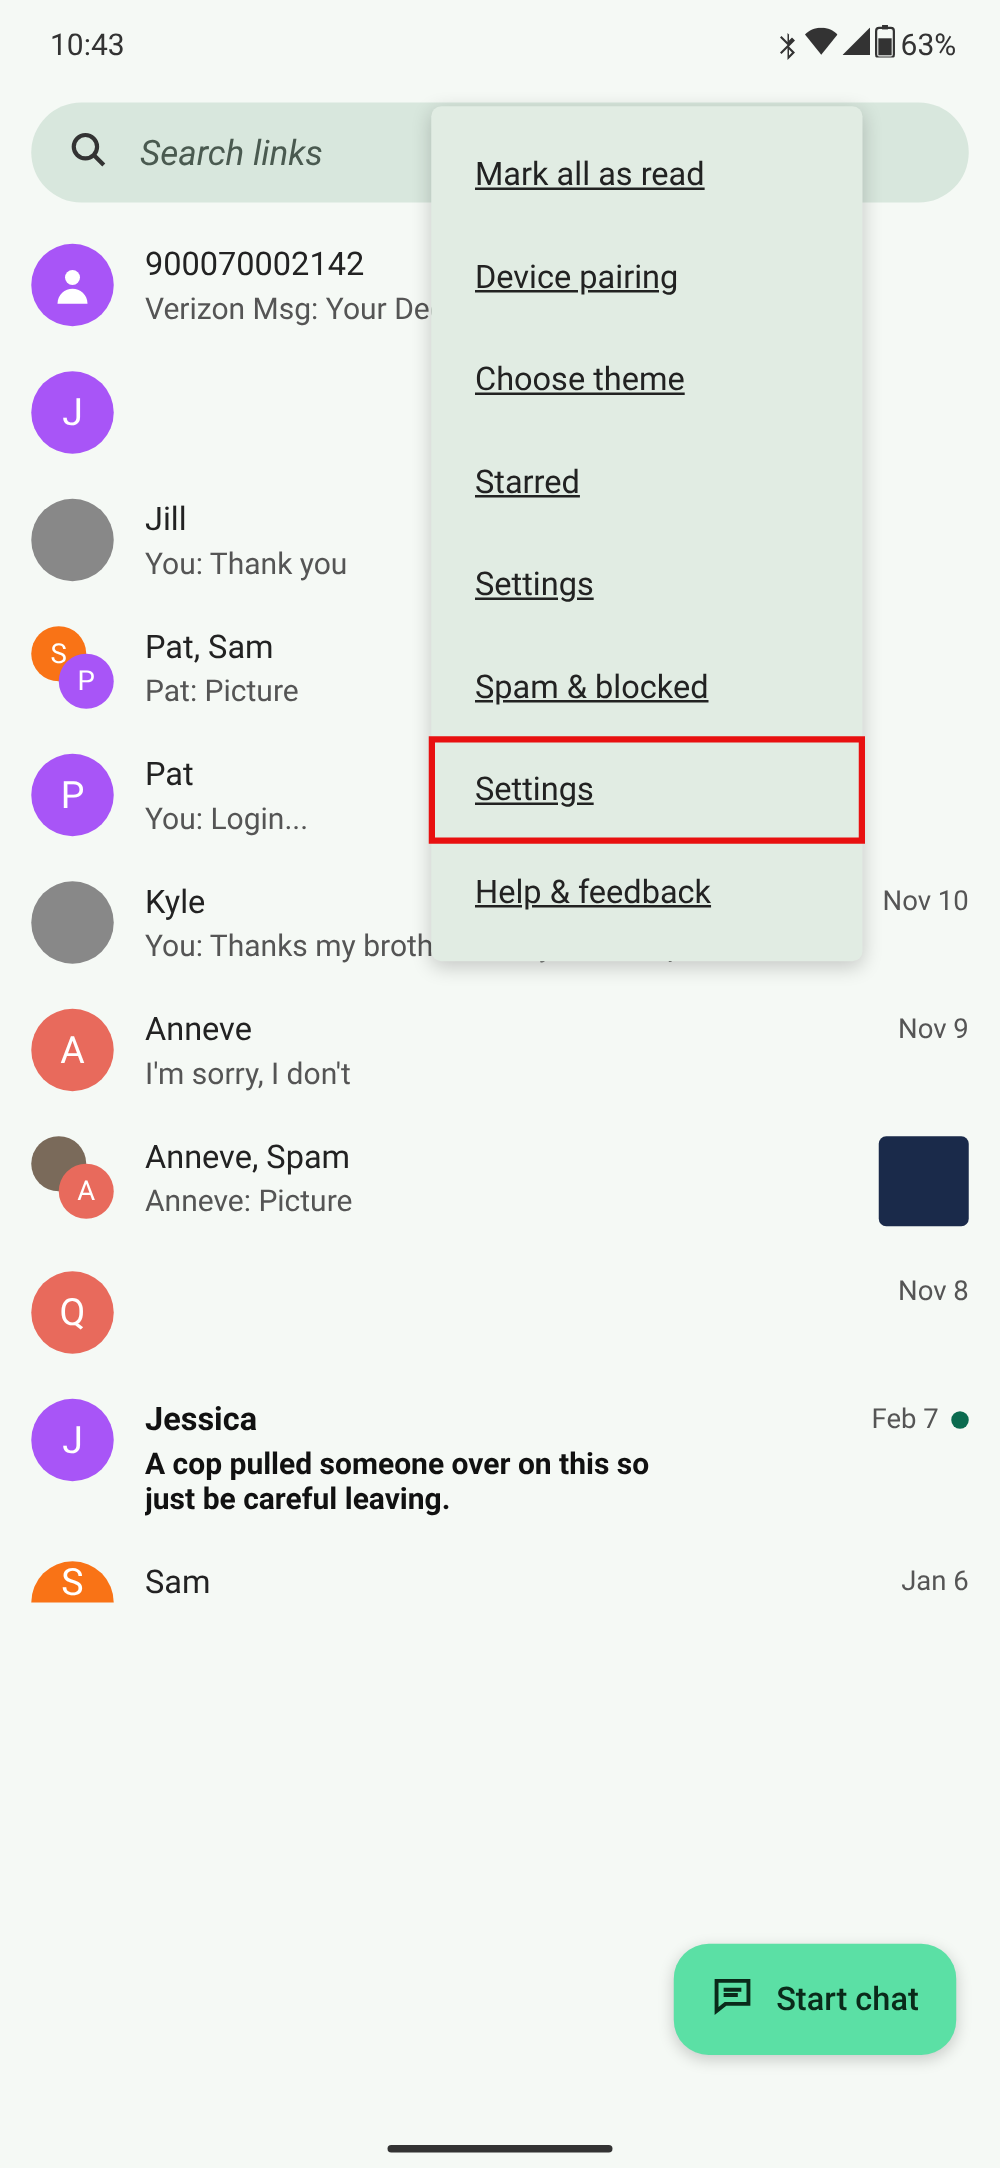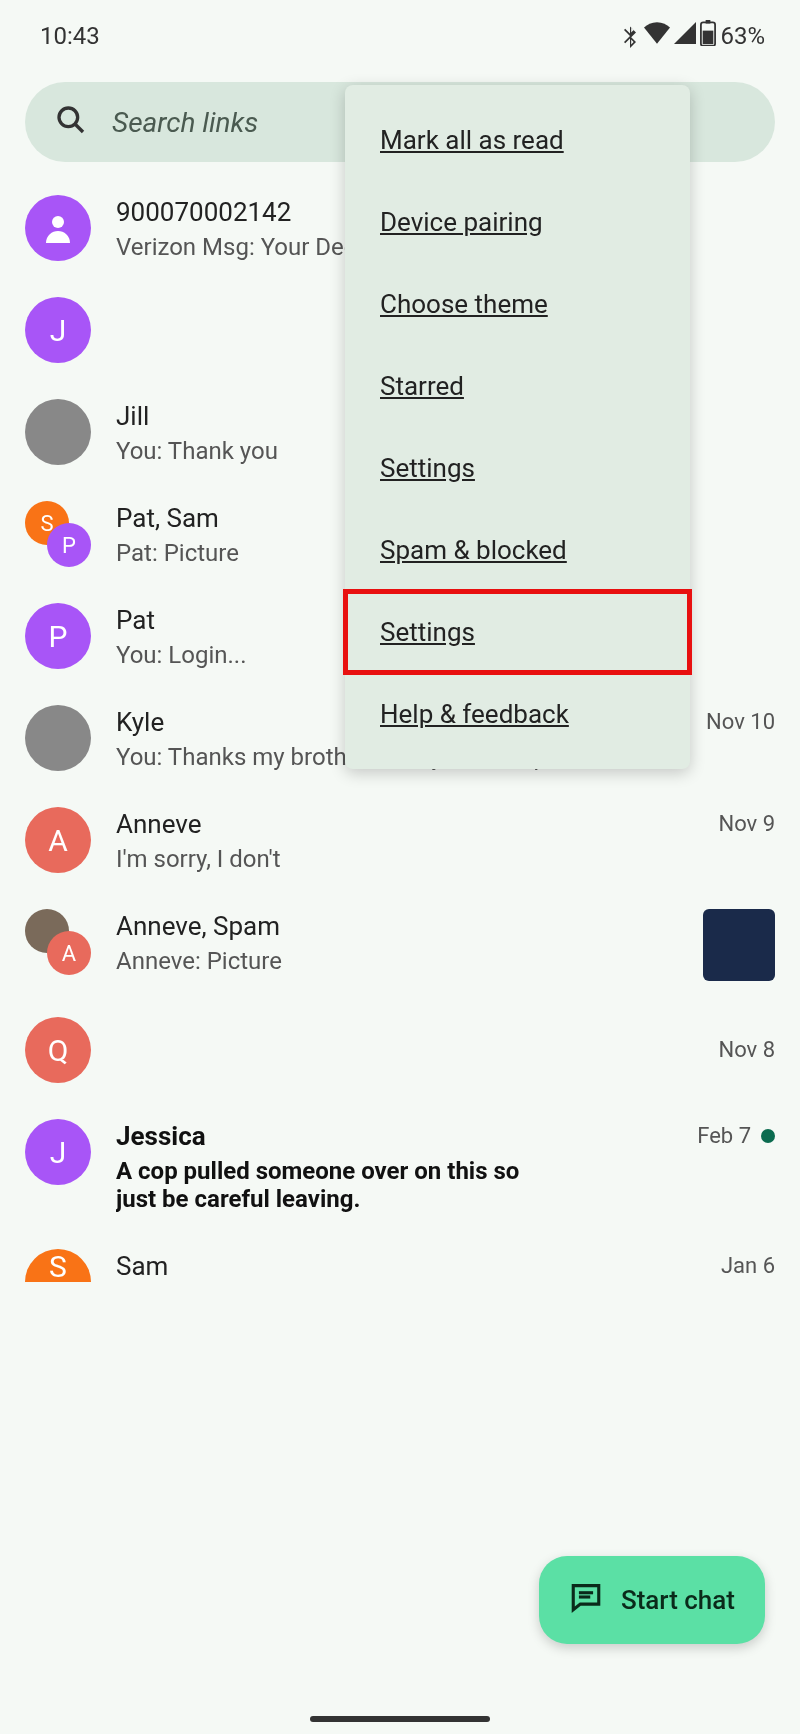--- a/index.html
+++ b/index.html
@@ -164,21 +164,21 @@
       </div>
       <div class="thumb"></div>
     </div>
     <div class="conv">
       <div class="avatar coral">Q</div>
       <div class="conv-body">
         <div class="conv-title"></div>
         <div class="conv-preview"></div>
       </div>
       <div class="conv-meta">
-        <div style="display: flex; align-items: center; gap: 10px; margin-top: 16px;">
+        <div style="display: flex; align-items: center; gap: 10px;">
           <span>Nov 8</span>
         </div>
       </div>
     </div>
     <div class="conv bold">
       <div class="avatar purple">J</div>
       <div class="conv-body">
         <div class="conv-title">Jessica</div>
         <div class="conv-preview" style="white-space: normal; max-width: 420px;">A cop pulled someone over on this so just be careful leaving.</div>
       </div>

